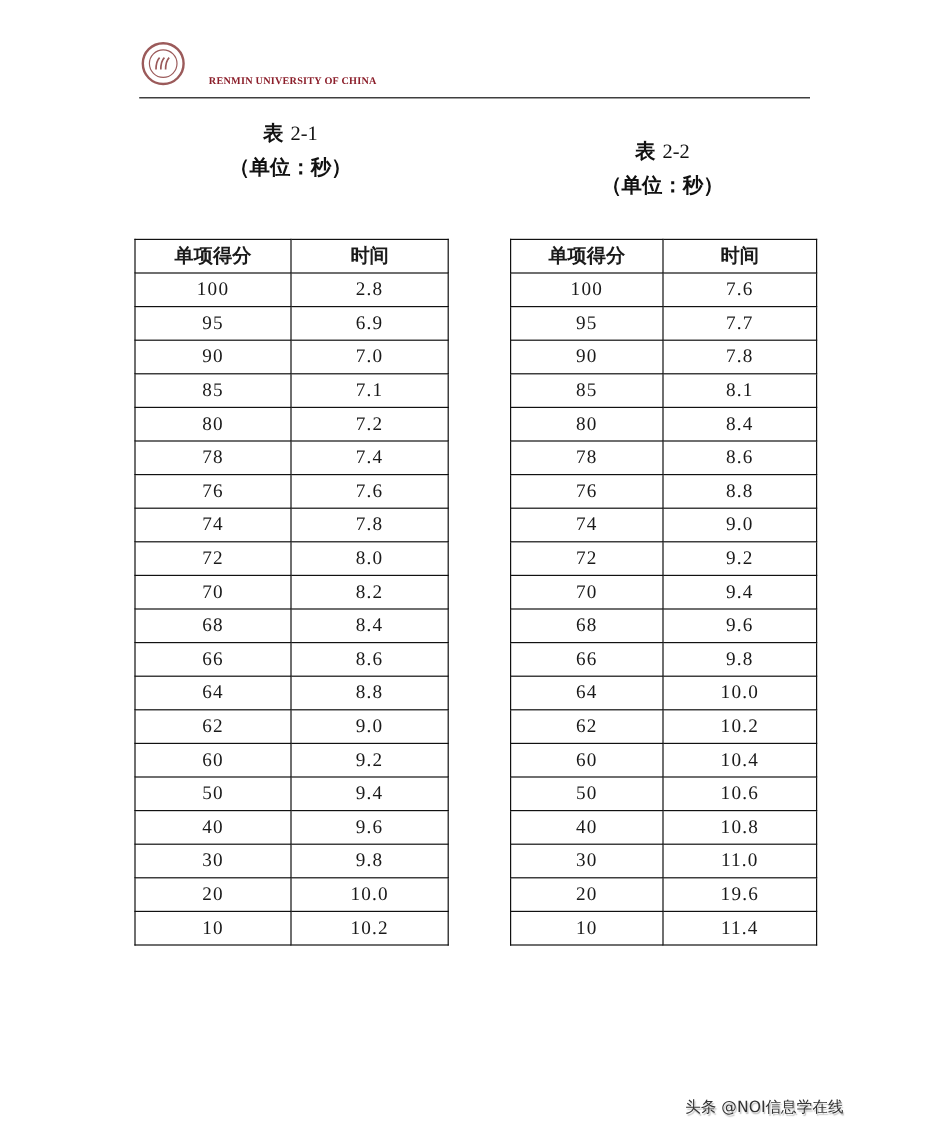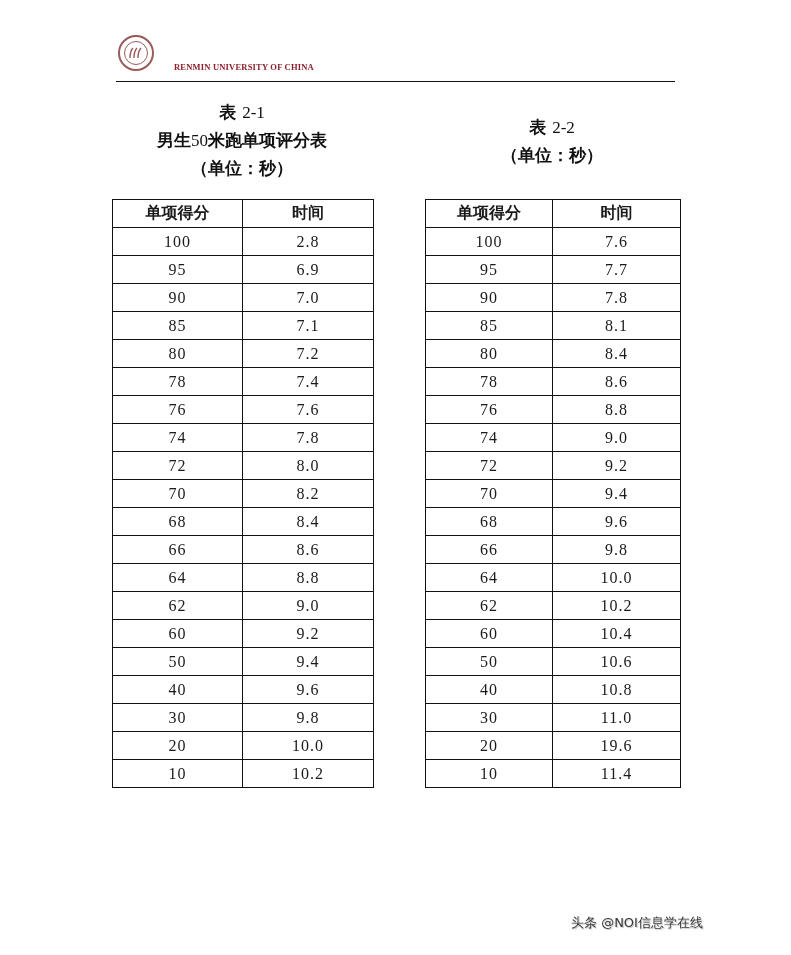--- a/index.html
+++ b/index.html
@@ -147,23 +147,20 @@
     </div>
   </div>
   <div class="logo-en">RENMIN UNIVERSITY OF CHINA</div>
 </div>
 <div class="header-rule"></div>
 
 <div class="caption caption-1">
   <div>
     <span>表</span>
     <span class="num">2-1</span>
-  </div>
-  <div>
-    <span>男生</span><span class="num">50</span><span>米跑单项评分表</span>
   </div>
   <div>（单位：秒）</div>
 </div>
 
 <div class="caption caption-2">
   <div>
     <span>表</span>
     <span class="num">2-2</span>
   </div>
   <div>（单位：秒）</div>

